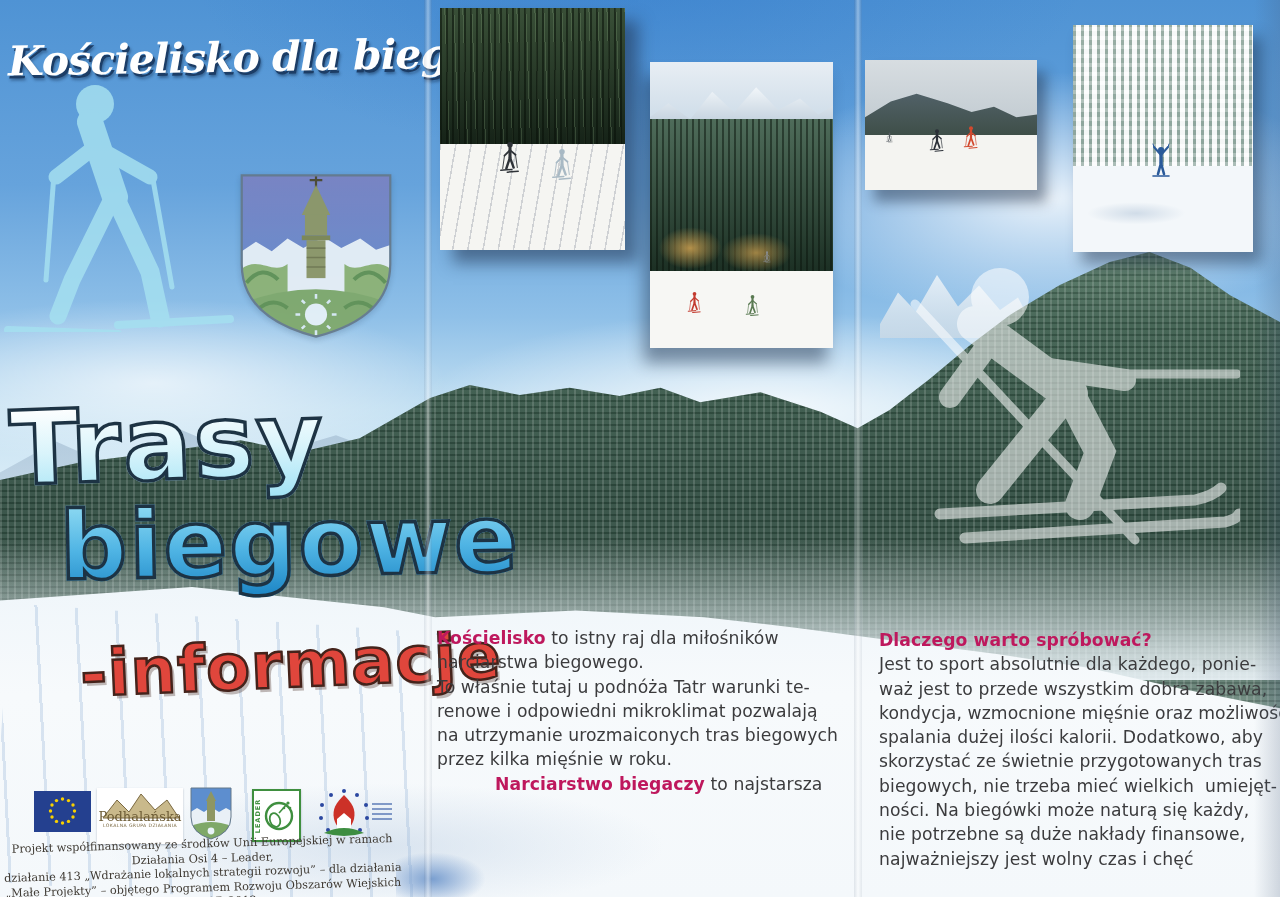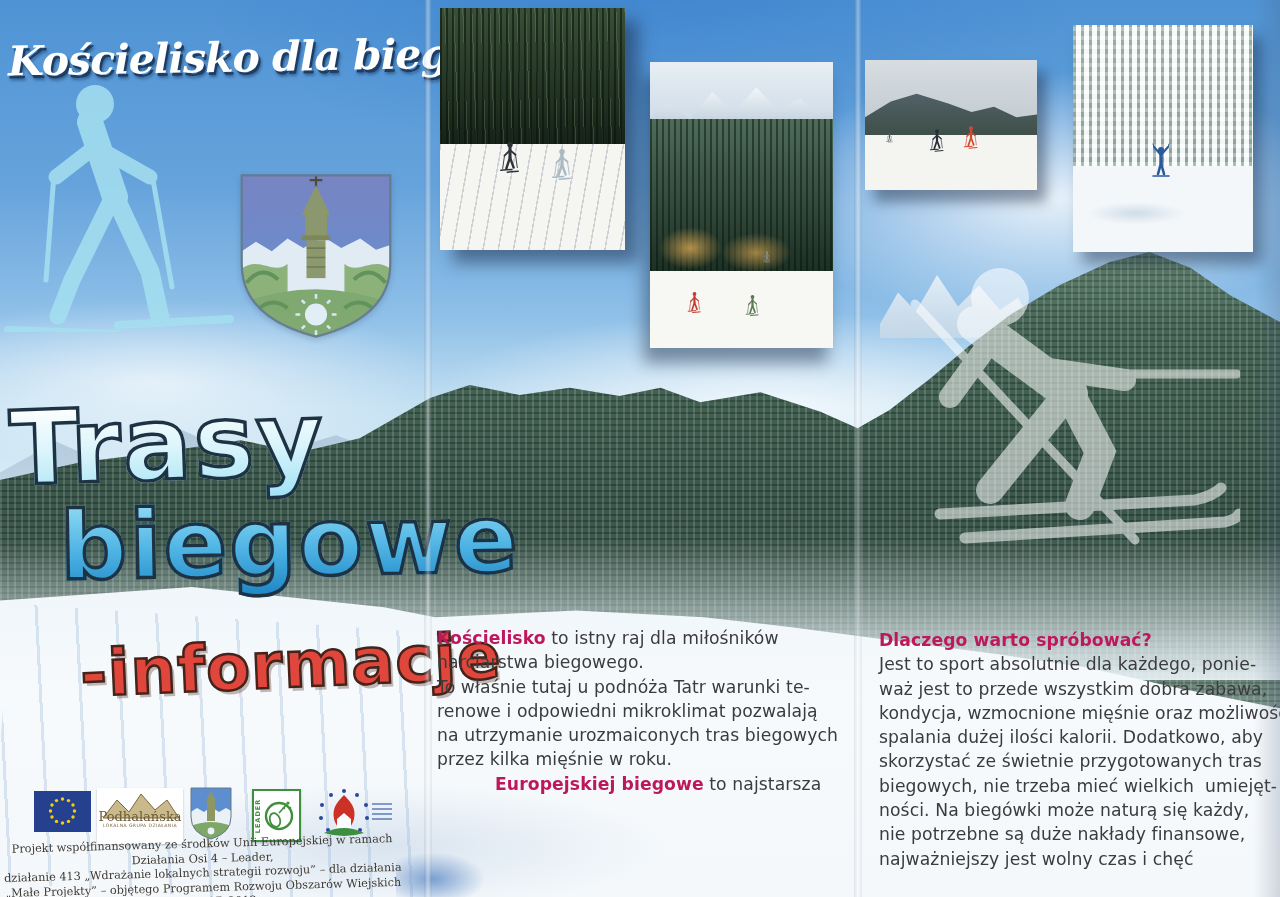--- a/index.html
+++ b/index.html
@@ -359,21 +359,21 @@
 
   <div class="abs textcol mid">
     <div class="tline"><b>Kościelisko</b><span> to istny raj dla miłośników</span></div>
     <div>
         <div class="tline">narciarstwa biegowego.</div>
         <div class="tline">To właśnie tutaj u podnóża Tatr warunki te-</div>
         <div class="tline">renowe i odpowiedni mikroklimat pozwalają</div>
         <div class="tline">na utrzymanie urozmaiconych tras biegowych</div>
         <div class="tline">przez kilka mięśnie w roku.</div>
       </div>
-    <div class="tline indent"><b>Europejskiej biegowe</b><span> to najstarsza</span></div>
+    <div class="tline indent"><b>Narciarstwo biegaczy</b><span> to najstarsza</span></div>
   </div>
 
   <div class="abs textcol rightcol">
     <div class="tline"><b>Dlaczego warto spróbować?</b></div>
     <div>
         <div class="tline">Jest to sport absolutnie dla każdego, ponie-</div>
         <div class="tline">waż jest to przede wszystkim dobra zabawa,</div>
         <div class="tline">kondycja, wzmocnione mięśnie oraz możliwość</div>
         <div class="tline">spalania dużej ilości kalorii. Dodatkowo, aby</div>
         <div class="tline">skorzystać ze świetnie przygotowanych tras</div>

